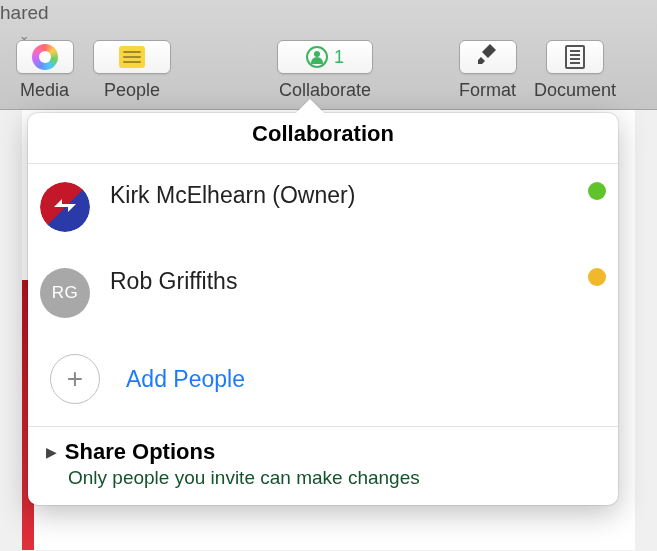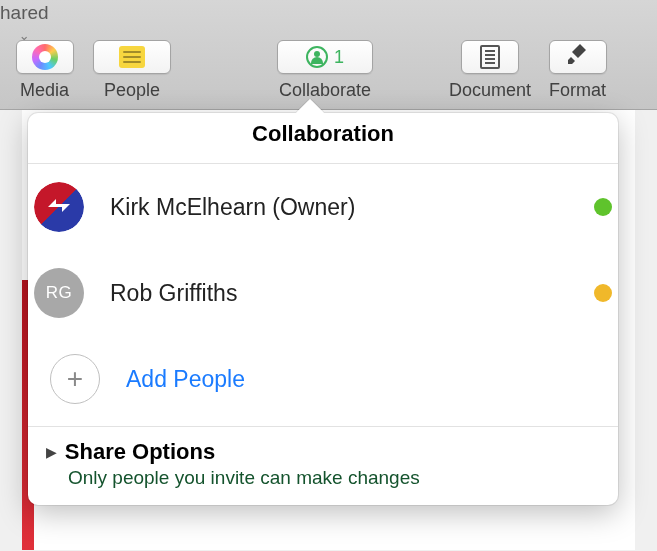--- a/index.html
+++ b/index.html
@@ -166,23 +166,23 @@
     }
     .popover-header {
       text-align:center;
       font-size:22px;
       font-weight:600;
       padding:8px 0 16px;
       border-bottom:1px solid #e2e2e2;
     }
     .person-row {
       display:flex;
-      align-items:center;
-      padding:18px 6px;
-      gap:26px;
+      align-items:flex-start;
+      padding:18px 12px;
+      gap:20px;
     }
     .avatar {
       width:50px; height:50px;
       border-radius:50%;
       flex:0 0 50px;
       display:flex; align-items:center; justify-content:center;
       color:#fff;
       font-size:17px;
       letter-spacing:0.5px;
     }
@@ -266,41 +266,41 @@
     <div class="tool" style="width:100px">
       <div class="tbtn" style="width:96px">
         <span class="collab-icon"></span>
         <span class="collab-count">1</span>
       </div>
       <div class="tlabel">Collaborate</div>
     </div>
   </div>
 
   <div class="tool-group formatdoc">
-    <div class="tool">
-      <div class="tbtn narrow">
-        <span class="doc-icon">
-            <span></span>
-            <span></span>
-            <span></span>
-            <span></span>
-          </span>
-      </div>
-      <div class="tlabel">Document</div>
-    </div>
     <div class="tool small">
       <div class="tbtn narrow">
         <span class="brush-icon">
           <svg width="24" height="24" viewBox="0 0 24 24">
               <path fill="#444" d="M14 2l6 6-8 8-6-6 8-8zm-9 13l4 4-3 3H2v-4l3-3z"></path>
             </svg>
         </span>
       </div>
       <div class="tlabel">Format</div>
     </div>
+    <div class="tool">
+      <div class="tbtn narrow">
+        <span class="doc-icon">
+            <span></span>
+            <span></span>
+            <span></span>
+            <span></span>
+          </span>
+      </div>
+      <div class="tlabel">Document</div>
+    </div>
   </div>
 </div>
 
 <div class="doc-page"></div>
 <div class="doc-redbar"></div>
 
 <div class="popover">
   <div class="arrow"></div>
   <div class="popover-header">Collaboration</div>
 

